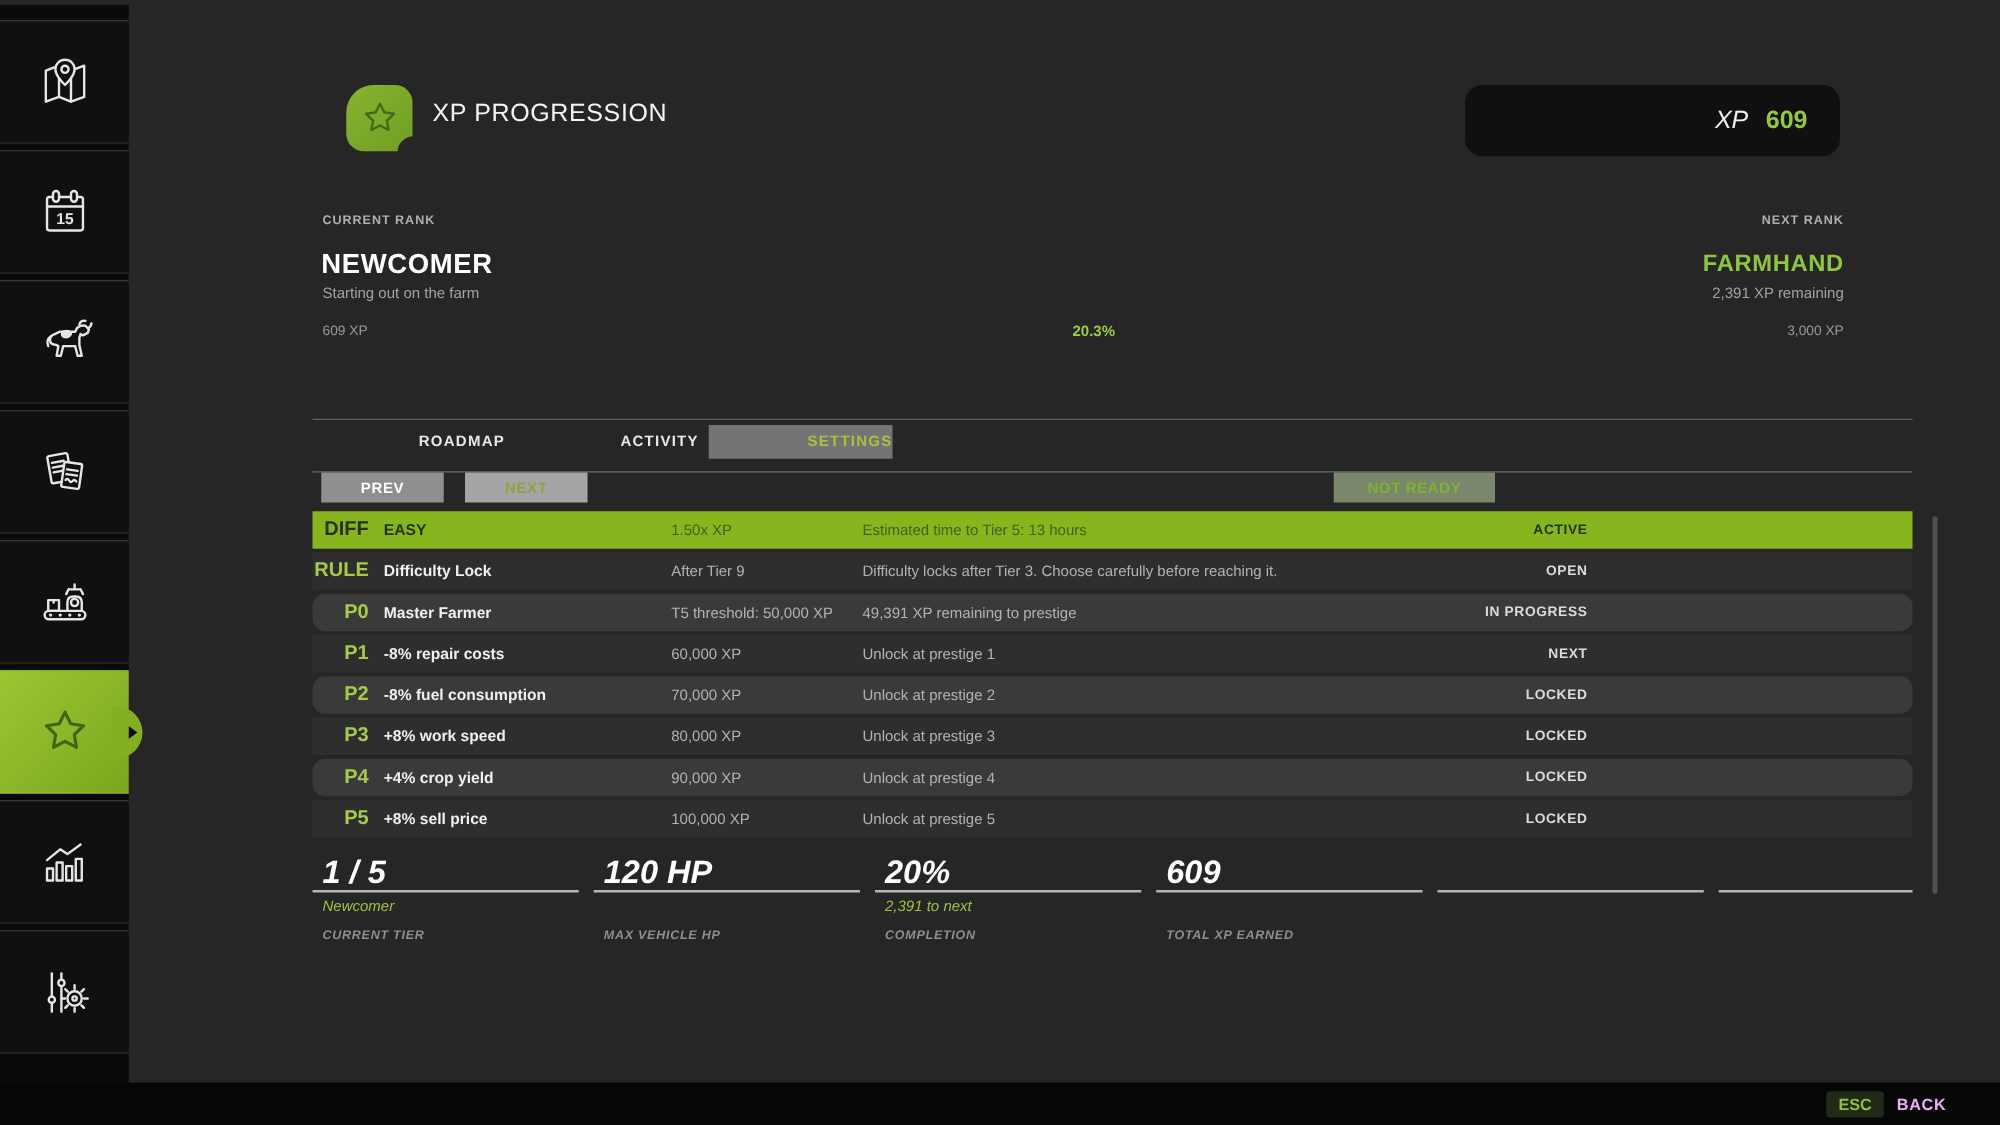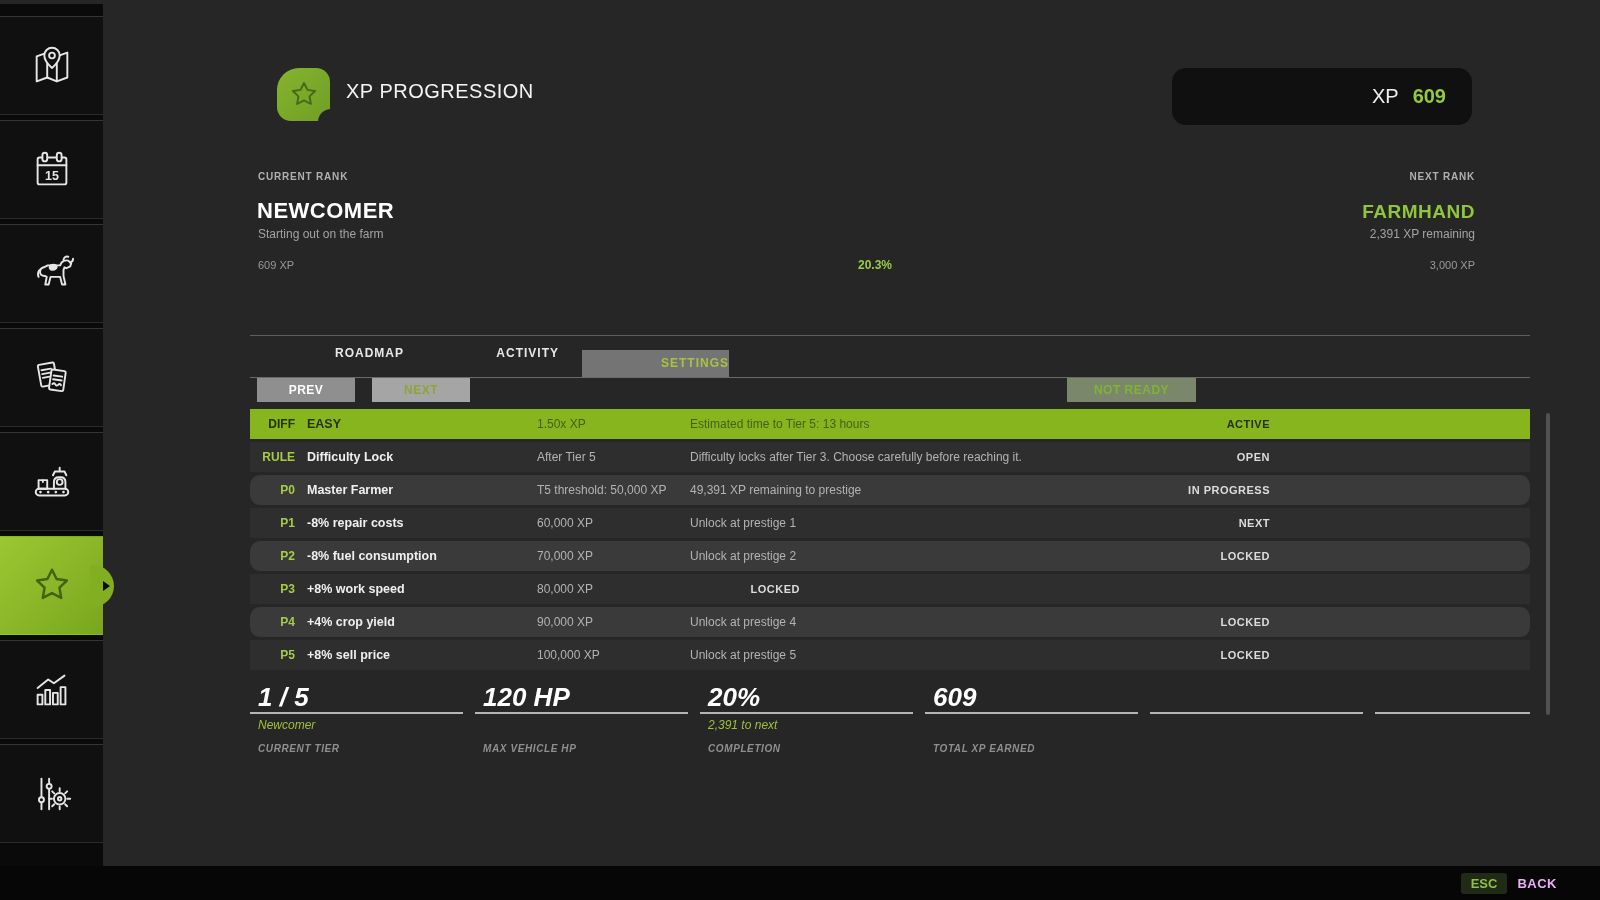--- a/index.html
+++ b/index.html
@@ -20,21 +20,21 @@
             width:0;height:0;border-left:7px solid #0d0d0d;border-top:5px solid transparent;border-bottom:5px solid transparent;}
 
   
   .page-icon{left:277px;top:68px;width:53px;height:53px;background:linear-gradient(135deg,#86b42f,#6f9e24);
              border-radius:22px 14px 10px 14px;display:flex;align-items:center;justify-content:center;}
   .page-icon::after{content:"";position:absolute;right:-1px;bottom:-1px;width:13px;height:13px;
              background:#262626;border-top-left-radius:100%;}
   .page-title{left:346px;top:80px;font-size:20px;font-weight:500;color:#f4f4f4;letter-spacing:.5px;}
   .xp-badge{left:1172px;top:68px;width:300px;height:57px;background:#101010;border-radius:14px;
             display:flex;align-items:center;justify-content:flex-end;padding-right:26px;box-sizing:border-box;gap:14px;}
-  .xp-badge .xp-label{color:#efefef;font-size:20px;}
+  .xp-badge .xp-label{color:#efefef;font-size:20px;font-style:italic;}
   .xp-badge .xp-value{color:#94c93d;font-size:20px;font-weight:bold;}
 
   
   .rank-label{font-size:10px;font-weight:bold;color:#b0b0b0;letter-spacing:.8px;}
   .rank-name{font-size:22px;font-weight:bold;color:#ffffff;letter-spacing:.5px;}
   .rank-name.next{font-size:19px;color:#8fc63c;}
   .rank-desc{font-size:12px;color:#a3a3a3;}
   .rank-xp{font-size:11px;color:#9a9a9a;}
   .right-col{text-align:right;}
   .percent{left:815px;top:258px;width:120px;text-align:center;font-size:12px;font-weight:bold;color:#9ccd3f;}
@@ -47,21 +47,21 @@
   .btn{top:378px;height:24px;line-height:24px;text-align:center;font-size:12px;font-weight:bold;letter-spacing:.5px;cursor:pointer;}
   .btn-prev{left:257px;width:98px;background:#8f8f8f;color:#ffffff;}
   .btn-next{left:372px;width:98px;background:#a5a5a5;color:#8da43c;}
   .btn-notready{left:1067px;width:129px;background:#7b876a;color:#80b236;}
 
   
   .table{left:250px;top:409px;width:1280px;}
   .trow{display:flex;align-items:center;height:30px;margin-bottom:3px;background:#2e2e2e;}
   .trow.alt{background:#3a3a3a;border-radius:10px;}
   .trow.green{background:#86b51e;}
-  .c-code{width:45px;text-align:right;font-size:12px;font-weight:bold;color:#a6cb47;flex:none;}
+  .c-code{width:45px;text-align:right;font-size:16px;font-weight:bold;color:#a6cb47;flex:none;}
   .c-name{margin-left:12px;width:220px;font-size:12.5px;font-weight:bold;color:#f0f0f0;flex:none;}
   .c-value{margin-left:10px;width:143px;font-size:12px;color:#b3b3b3;flex:none;}
   .c-desc{margin-left:10px;flex:1;font-size:12px;color:#b3b3b3;}
   .c-status{width:120px;margin-right:260px;text-align:right;font-size:11px;font-weight:bold;color:#dcdcdc;letter-spacing:.5px;flex:none;}
   .trow.green .c-code,.trow.green .c-name,.trow.green .c-status{color:#24330a;}
   .trow.green .c-value,.trow.green .c-desc{color:#46611c;}
   .scrollbar{left:1546px;top:413px;width:4px;height:302px;background:#515151;border-radius:2px;}
 
   
   .stats{left:250px;top:682px;width:1280px;display:grid;
@@ -197,40 +197,40 @@
 <div class="abs percent">20.3%</div>
 
 <div class="abs rank-label right-col" style="right:125px;top:171px;">NEXT RANK</div>
 <div class="abs rank-name next right-col" style="right:125px;top:201px;">FARMHAND</div>
 <div class="abs rank-desc right-col" style="right:125px;top:227px;">2,391 XP remaining</div>
 <div class="abs rank-xp right-col" style="right:125px;top:259px;">3,000 XP</div>
 
 <div class="abs divider" style="top:335px;"></div>
 <div class="abs tab" style="left:257px;">ROADMAP</div>
 <div class="abs tab" style="left:412px;">ACTIVITY</div>
-<div class="abs tab active" style="left:582px;margin-top:10px;">SETTINGS</div>
+<div class="abs tab active" style="left:567px;">SETTINGS</div>
 <div class="abs divider" style="top:377px;background:#6a6a6a;"></div>
 <div class="abs btn btn-prev">PREV</div>
 <div class="abs btn btn-next">NEXT</div>
 <div class="abs btn btn-notready">NOT READY</div>
 
 <div class="abs table">
 
   <div class="trow green">
     <div class="c-code">DIFF</div>
     <div class="c-name">EASY</div>
     <div class="c-value">1.50x XP</div>
     <div class="c-desc">Estimated time to Tier 5: 13 hours</div>
     <div class="c-status">ACTIVE</div>
   </div>
 
   <div class="trow">
     <div class="c-code">RULE</div>
     <div class="c-name">Difficulty Lock</div>
-    <div class="c-value">After Tier 5</div>
+    <div class="c-value">After Tier 9</div>
     <div class="c-desc">Difficulty locks after Tier 3. Choose carefully before reaching it.</div>
     <div class="c-status">OPEN</div>
   </div>
 
   <div class="trow alt">
     <div class="c-code">P0</div>
     <div class="c-name">Master Farmer</div>
     <div class="c-value">T5 threshold: 50,000 XP</div>
     <div class="c-desc">49,391 XP remaining to prestige</div>
     <div class="c-status">IN PROGRESS</div>
@@ -249,20 +249,21 @@
     <div class="c-name">-8% fuel consumption</div>
     <div class="c-value">70,000 XP</div>
     <div class="c-desc">Unlock at prestige 2</div>
     <div class="c-status">LOCKED</div>
   </div>
 
   <div class="trow">
     <div class="c-code">P3</div>
     <div class="c-name">+8% work speed</div>
     <div class="c-value">80,000 XP</div>
+    <div class="c-desc">Unlock at prestige 3</div>
     <div class="c-status">LOCKED</div>
   </div>
 
   <div class="trow alt">
     <div class="c-code">P4</div>
     <div class="c-name">+4% crop yield</div>
     <div class="c-value">90,000 XP</div>
     <div class="c-desc">Unlock at prestige 4</div>
     <div class="c-status">LOCKED</div>
   </div>

